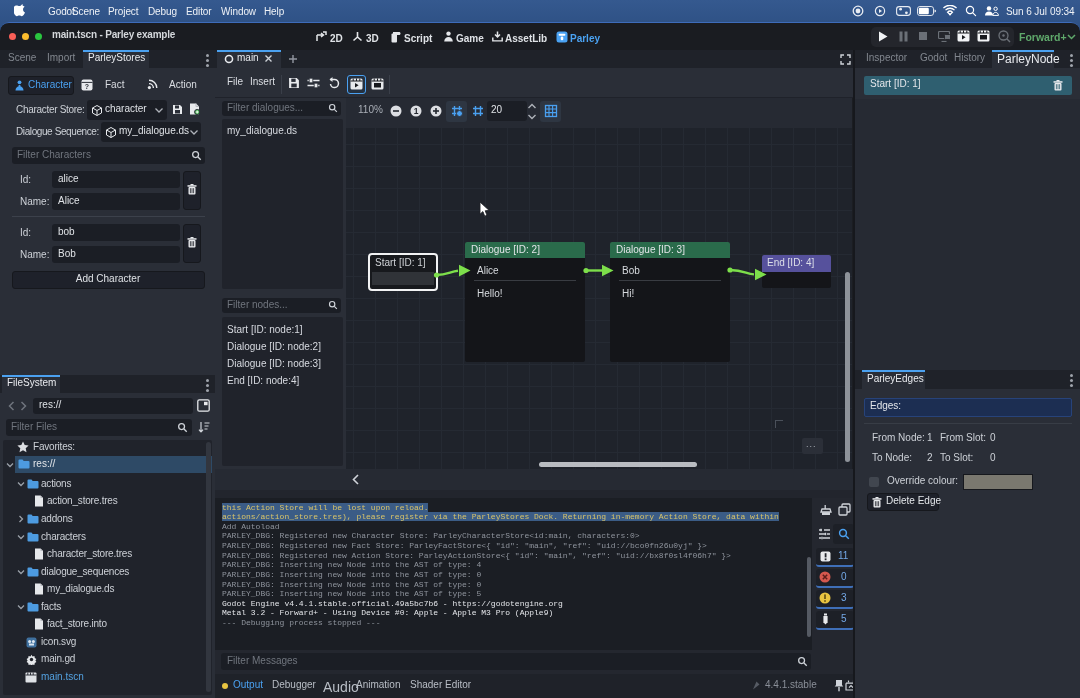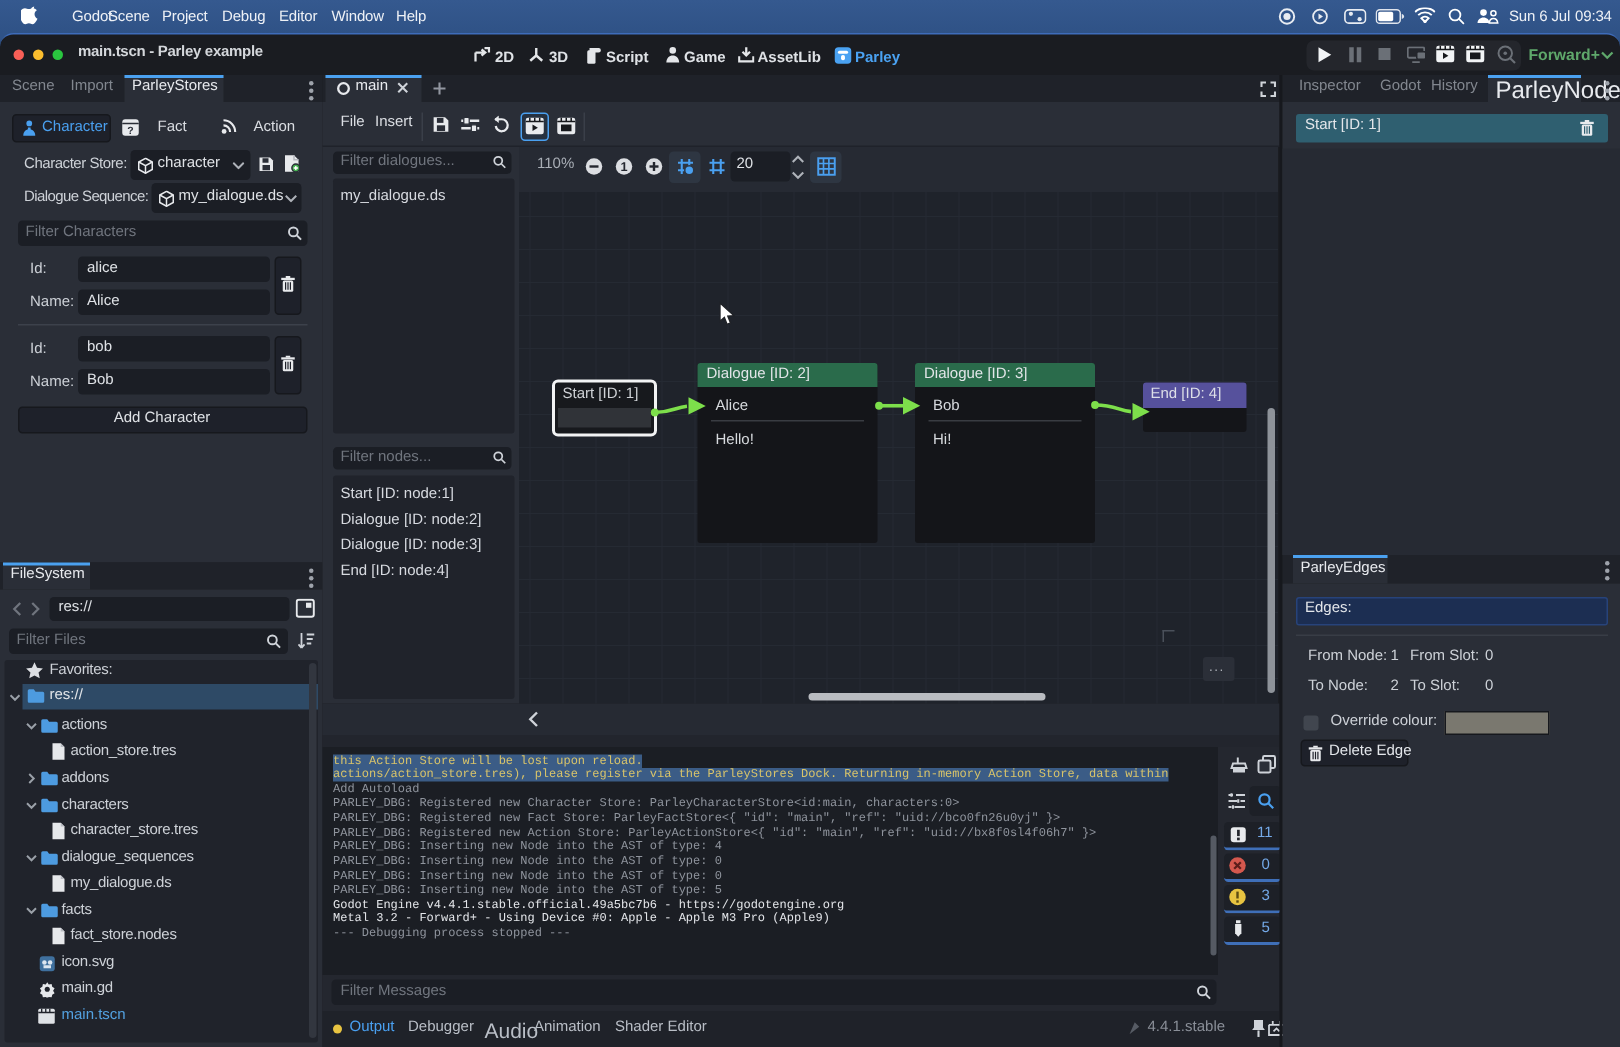--- a/index.html
+++ b/index.html
@@ -355,21 +355,21 @@
     </svg>
 <svg class="fold" style="left:27px;top:602px" viewBox="0 0 12 10">
       <path d="M0.5 1.5a1 1 0 011-1h3l1.2 1.6h4.8a1 1 0 011 1v5.4a1 1 0 01-1 1h-9a1 1 0 01-1-1z" fill="#4d9be0"></path>
     </svg>
 <span class="tx" style="left:41px;top:601px;font-size:10px;letter-spacing:-0.2px;color:#cdd1d7">facts</span>
 
 <svg class="a" style="left:34px;top:618px" width="10" height="12" viewBox="0 0 10 12">
       <path d="M1 0.5h5.5L9 3v8.5H1z" fill="#e6e8eb"></path>
       <path d="M6.5 0.5V3H9" fill="#b9bcc2"></path>
     </svg>
-<span class="tx" style="left:47px;top:618px;font-size:10px;letter-spacing:-0.2px;color:#cdd1d7">fact_store.nodes</span>
+<span class="tx" style="left:47px;top:618px;font-size:10px;letter-spacing:-0.2px;color:#cdd1d7">fact_store.into</span>
 
 <svg class="a" style="left:26px;top:637px" width="11" height="11" viewBox="0 0 11 11">
       <rect x="0.5" y="0.5" width="10" height="10" rx="2" fill="#3f709e"></rect>
       <circle cx="3.6" cy="4.6" r="1.5" fill="#dce6f0"></circle>
       <circle cx="7.4" cy="4.6" r="1.5" fill="#dce6f0"></circle>
       <rect x="3" y="6.5" width="5" height="2" fill="#dce6f0"></rect>
     </svg>
 <span class="tx" style="left:41px;top:636px;font-size:10px;letter-spacing:-0.2px;color:#cdd1d7">icon.svg</span>
 
 <svg class="a" style="left:26px;top:654px" width="11" height="11" viewBox="0 0 11 11">
@@ -657,21 +657,21 @@
 
 <div id="rightdock">
 
 <div class="a" style="left:853px;top:50px;width:2px;height:648px;background:#16181d"></div>
 
 <div class="a tabbar" style="left:855px;top:50px;width:225px;height:18px"></div>
 <span class="tx tabtxt" style="left:866px;top:52px">Inspector</span>
 <span class="tx tabtxt" style="left:920px;top:52px">Godot</span>
 <span class="tx tabtxt" style="left:954px;top:52px">History</span>
 <div class="a tab-active" style="left:992px;top:50px;width:62px;height:18px"></div>
-<span class="tx" style="left:997px;top:52px;font-size:16px;color:#e8eaee">ParleyNode</span>
+<span class="tx" style="left:997px;top:52px;font-size:12px;color:#e8eaee">ParleyNode</span>
 <div class="dots3" style="left:1070px;top:54px"></div>
 
 <div class="a panel" style="left:855px;top:68px;width:225px;height:302px"></div>
 <div class="a" style="left:864px;top:76px;width:208px;height:19px;background:#2f5f70;border-radius:2px"></div>
 <span class="tx" style="left:870px;top:78px;font-size:10px;color:#e3e6ea">Start [ID: 1]</span>
 <svg class="a" style="left:1053px;top:80px" width="10" height="11" viewBox="0 0 10 11">
       <rect x="1.5" y="3" width="7" height="7.5" rx="1" fill="#e8eaed"></rect>
       <rect x="0.5" y="1.2" width="9" height="1.5" fill="#e8eaed"></rect>
       <rect x="3.5" y="0" width="3" height="1.4" fill="#e8eaed"></rect>
       <path d="M3.4 4.2v5M5 4.2v5M6.6 4.2v5" stroke="#2f5f70" stroke-width="0.8"></path>

